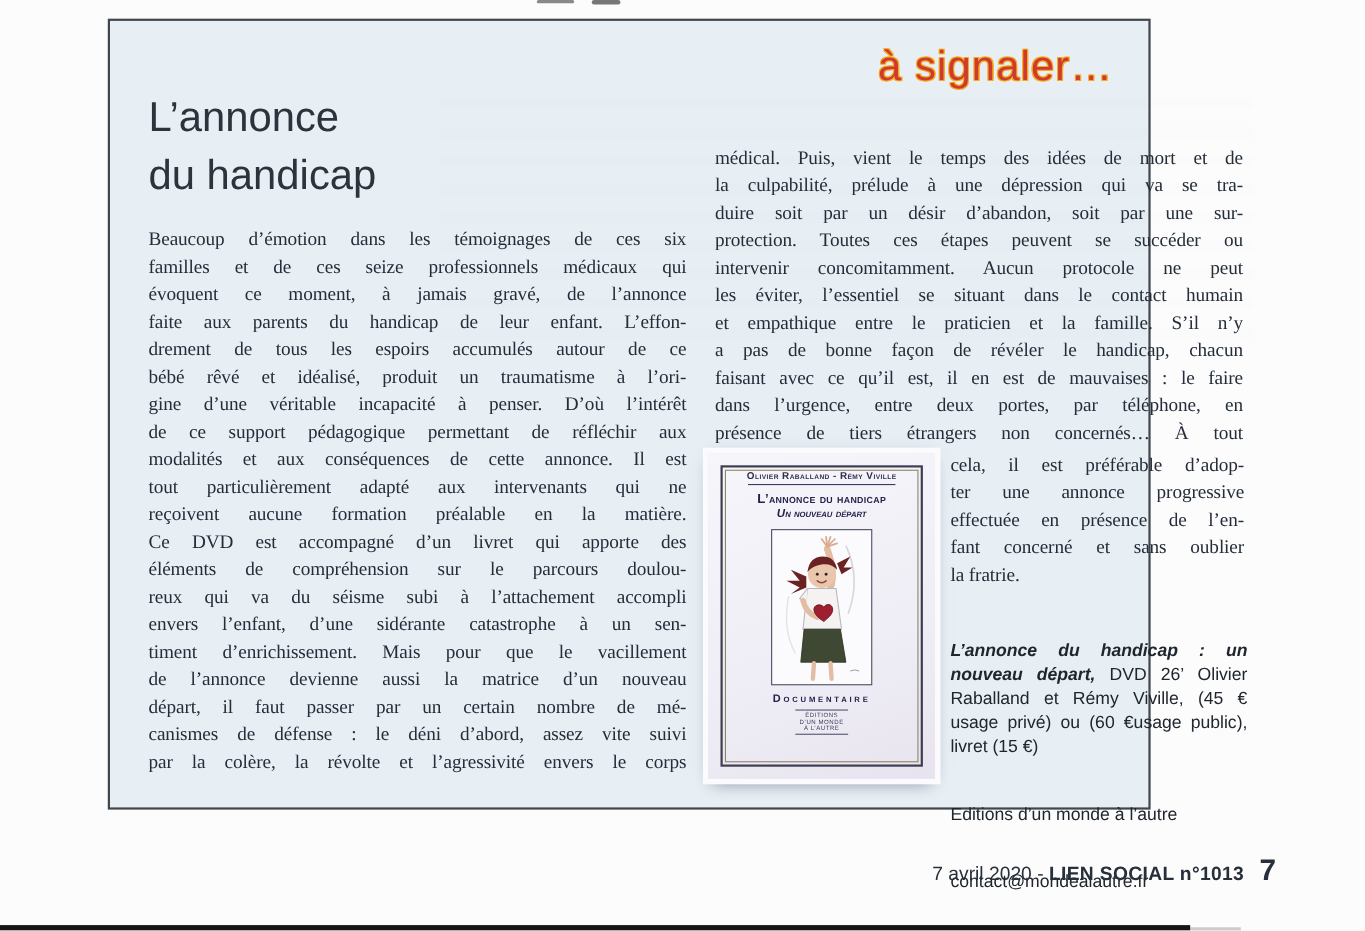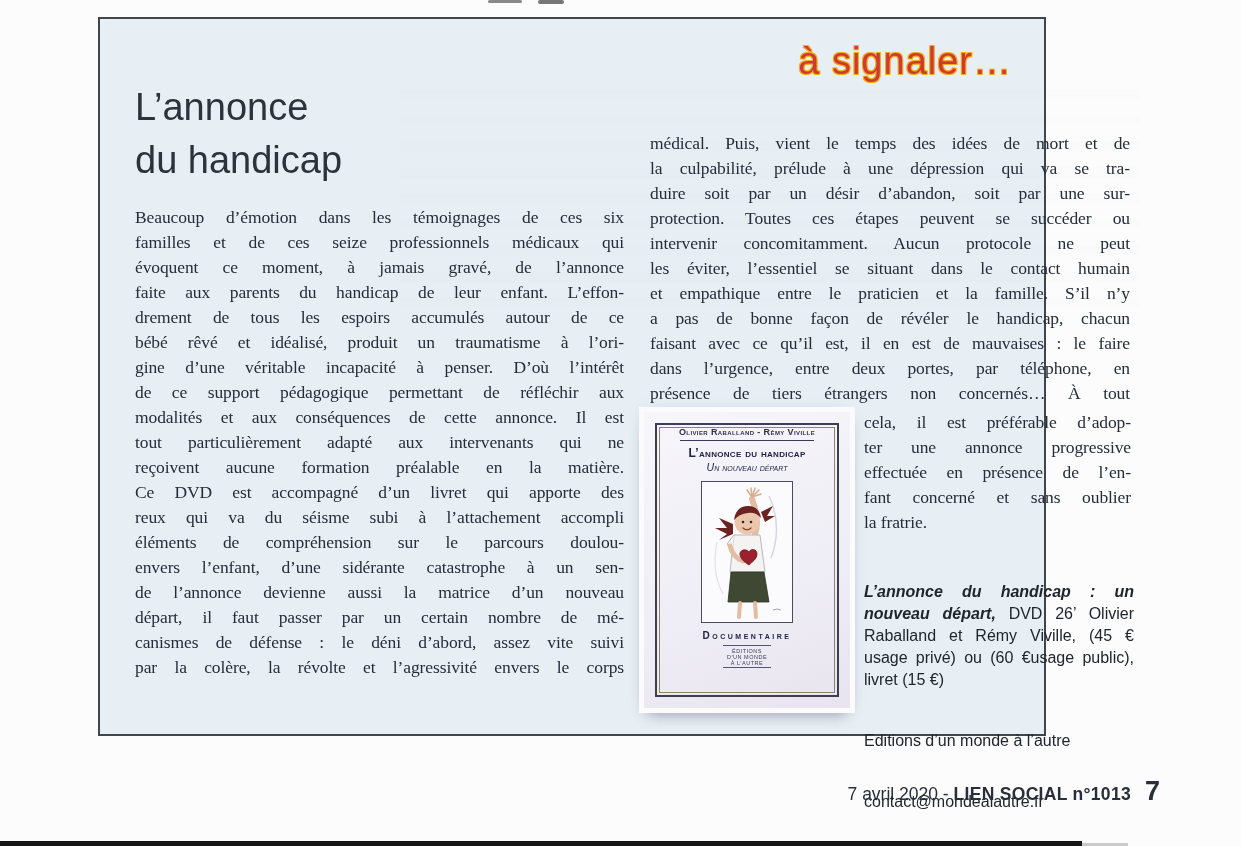--- a/index.html
+++ b/index.html
@@ -59,21 +59,21 @@
     position:absolute;left:544px;top:393px;width:206px;height:296px;
     background:linear-gradient(160deg,#f7f6fb 0%,#efedf5 60%,#e7e4ef 100%);
     box-shadow:0 0 0 5px #fbfbfd, 0 10px 14px -4px rgba(70,70,100,.45), 0 0 16px rgba(110,110,150,.22);
   }
   .dvd-frame{position:absolute;inset:11px;border:2px solid #3e3e52;}
   .dvd-frame::after{content:"";position:absolute;inset:2px;border:1px solid #8e8468;pointer-events:none;}
   .dvd-inner{position:absolute;inset:5px;text-align:center;color:#2c2c55;}
   .dvd-authors{margin-top:10px;font-size:9px;font-weight:700;font-variant:small-caps;letter-spacing:.4px;color:#2f2f52;}
   .dvd-rule{width:68%;height:1px;background:#3a3a5e;margin:3px auto 5px;}
   .dvd-title{font-size:12px;font-weight:700;font-variant:small-caps;letter-spacing:.3px;color:#22224a;}
-  .dvd-subtitle{font-size:10.5px;font-weight:400;font-style:italic;font-variant:small-caps;margin-top:1px;color:#22224a;}
+  .dvd-subtitle{font-size:10.5px;font-weight:700;font-style:italic;font-variant:small-caps;margin-top:1px;color:#22224a;}
   .dvd-art{
     width:92px;height:142px;margin:8px auto 0;border:1.5px solid #4a4a60;
     background:#fbfafd;box-sizing:border-box;overflow:hidden;
   }
   .dvd-genre{margin-top:7px;font-size:10px;font-weight:700;font-variant:small-caps;letter-spacing:2.5px;color:#22224a;}
   .dvd-pub{
     margin:4px auto 0;width:fit-content;padding:1.5px 4px;
     border-top:1px solid #55556e;border-bottom:1px solid #55556e;
   }
   .dvd-pub .pub-line{font-size:5.5px;line-height:6px;letter-spacing:.5px;text-transform:uppercase;color:#3c3c5c;}
@@ -115,23 +115,24 @@
         <div class="jline">évoquent ce moment, à jamais gravé, de l’annonce</div>
         <div class="jline">faite aux parents du handicap de leur enfant. L’effon-</div>
         <div class="jline">drement de tous les espoirs accumulés autour de ce</div>
         <div class="jline">bébé rêvé et idéalisé, produit un traumatisme à l’ori-</div>
         <div class="jline">gine d’une véritable incapacité à penser. D’où l’intérêt</div>
         <div class="jline">de ce support pédagogique permettant de réfléchir aux</div>
         <div class="jline">modalités et aux conséquences de cette annonce. Il est</div>
         <div class="jline">tout particulièrement adapté aux intervenants qui ne</div>
         <div class="jline">reçoivent aucune formation préalable en la matière.</div>
         <div class="jline">Ce DVD est accompagné d’un livret qui apporte des</div>
+        <div class="jline">éléments de compréhension sur le parcours doulou-</div>
         <div class="jline">reux qui va du séisme subi à l’attachement accompli</div>
-        <div class="jline">éléments de compréhension sur le parcours doulou-</div>
         <div class="jline">envers l’enfant, d’une sidérante catastrophe à un sen-</div>
+        <div class="jline">timent d’enrichissement. Mais pour que le vacillement</div>
         <div class="jline">de l’annonce devienne aussi la matrice d’un nouveau</div>
         <div class="jline">départ, il faut passer par un certain nombre de mé-</div>
         <div class="jline">canismes de défense : le déni d’abord, assez vite suivi</div>
         <div class="jline">par la colère, la révolte et l’agressivité envers le corps</div>
       </div>
 
     <div class="col col-right">
         <div class="jline">médical. Puis, vient le temps des idées de mort et de</div>
         <div class="jline">la culpabilité, prélude à une dépression qui va se tra-</div>
         <div class="jline">duire soit par un désir d’abandon, soit par une sur-</div>

